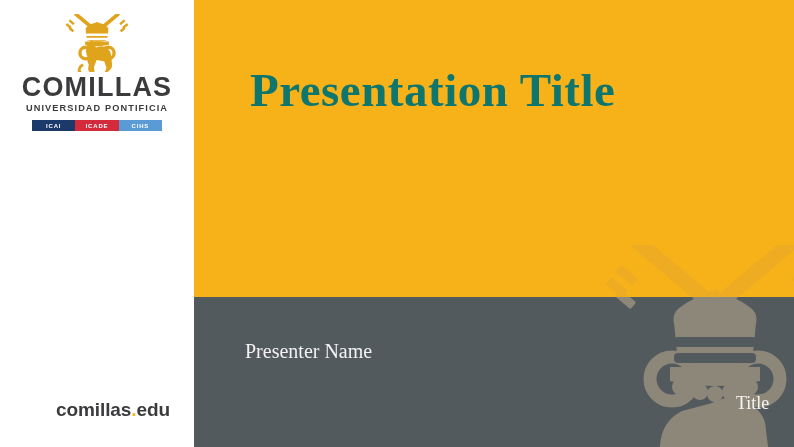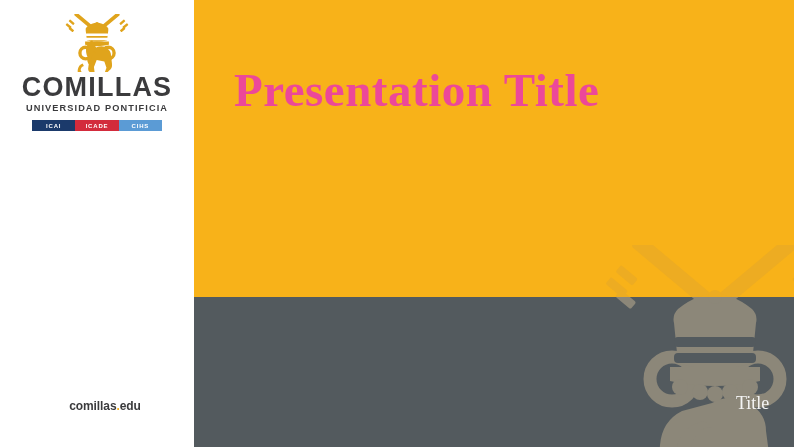--- a/index.html
+++ b/index.html
@@ -57,27 +57,27 @@
     top: 245px;
   }
   .wm-gray {
     left: 408px;   
     top: -52px;    
   }
 
   
   .slide-title {
     position: absolute;
-    left: 234px;
+    left: 250px;
     top: 63px;
     font-family: "Liberation Serif", serif;
     font-size: 47px;
     font-weight: bold;
     letter-spacing: 0.5px;
-    color: #ec4899;
+    color: #0f766e;
     white-space: nowrap;
     z-index: 10;
   }
 
   
   .presenter-name {
     position: absolute;
     left: 245px;
     top: 340px;
     font-family: "Liberation Serif", serif;
@@ -146,26 +146,26 @@
     letter-spacing: 0.8px;
     color: #ffffff;
   }
   .seg-icai  { background: #1B3A6B; }
   .seg-icade { background: #D32B3C; }
   .seg-cihs  { background: #5B9BD5; }
 
   
   .footer-url {
     position: absolute;
-    left: 8px;
+    left: 16px;
     top: 399px;
     width: 194px;
     text-align: center;
     font-family: "Liberation Sans", sans-serif;
-    font-size: 12px;
+    font-size: 19px;
     font-weight: bold;
     letter-spacing: -0.1px;
     color: #3B3B3D;
   }
   .footer-dot { color: #F8B219; }
 </style>
 </head>
 <body>
 
 <div id="slide">
@@ -242,20 +242,21 @@
                    l-28 -6 l-10 26 l2 20 l-14 0 q-10 0 -10 -12 l4 -34 q-14 -16 -12 -38 q2 -24 22 -34 Z"></path>
           <path d="M104 176 q-20 4 -26 22 q-4 14 4 24 l12 -6 q-6 -12 0 -22 q6 -12 18 -12 Z"></path>
           <path d="M60 222 q-16 6 -18 24 q-2 16 12 22 l6 -12 q-8 -6 -6 -14 q2 -10 12 -12 Z"></path>
         </g>
       </svg>
     </div>
   </div>
 
   <div class="slide-title">Presentation Title</div>
 
+  <div class="presenter-name">Presenter Name</div>
 
   <div class="slide-date">Title</div>
 
   <div class="left-panel">
 
     <div class="logo-block">
 
       <span>
         <svg class="logo-crest" width="72" height="58" viewBox="0 0 230 190" xmlns="http://www.w3.org/2000/svg">
           <g fill="#E0A41C">

